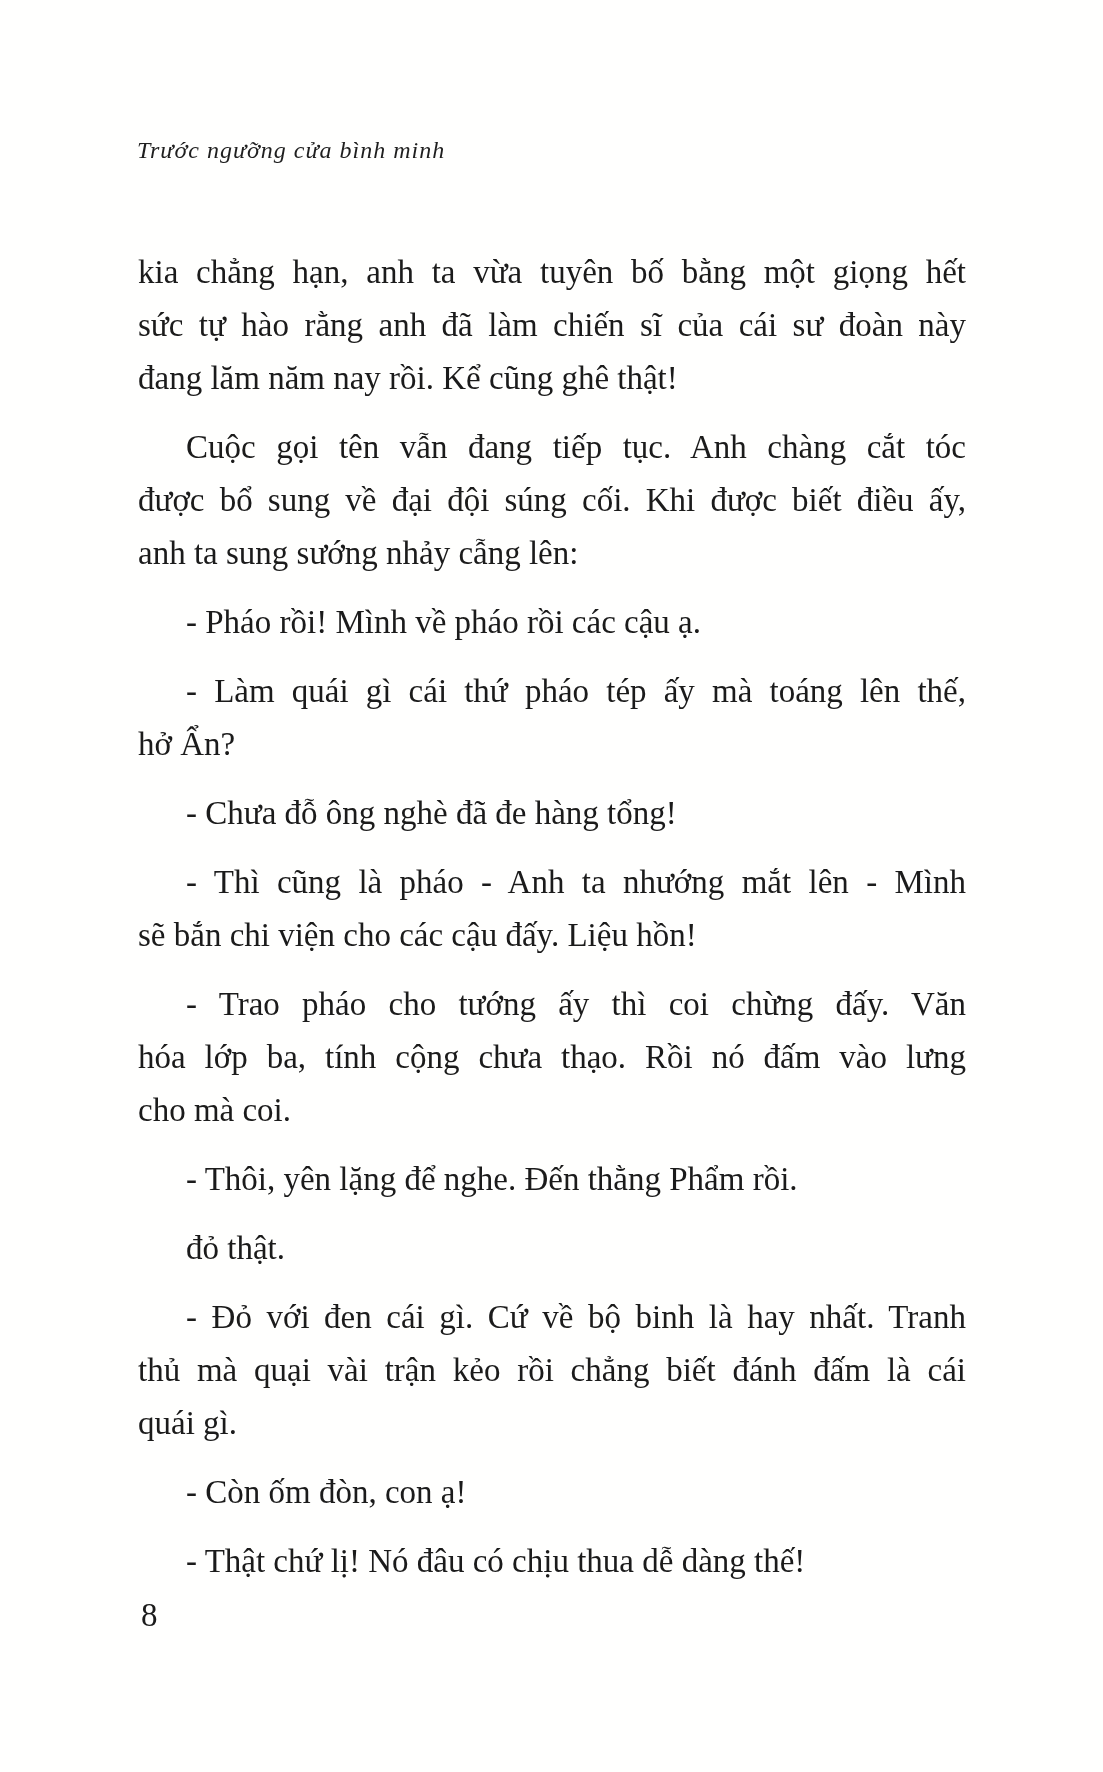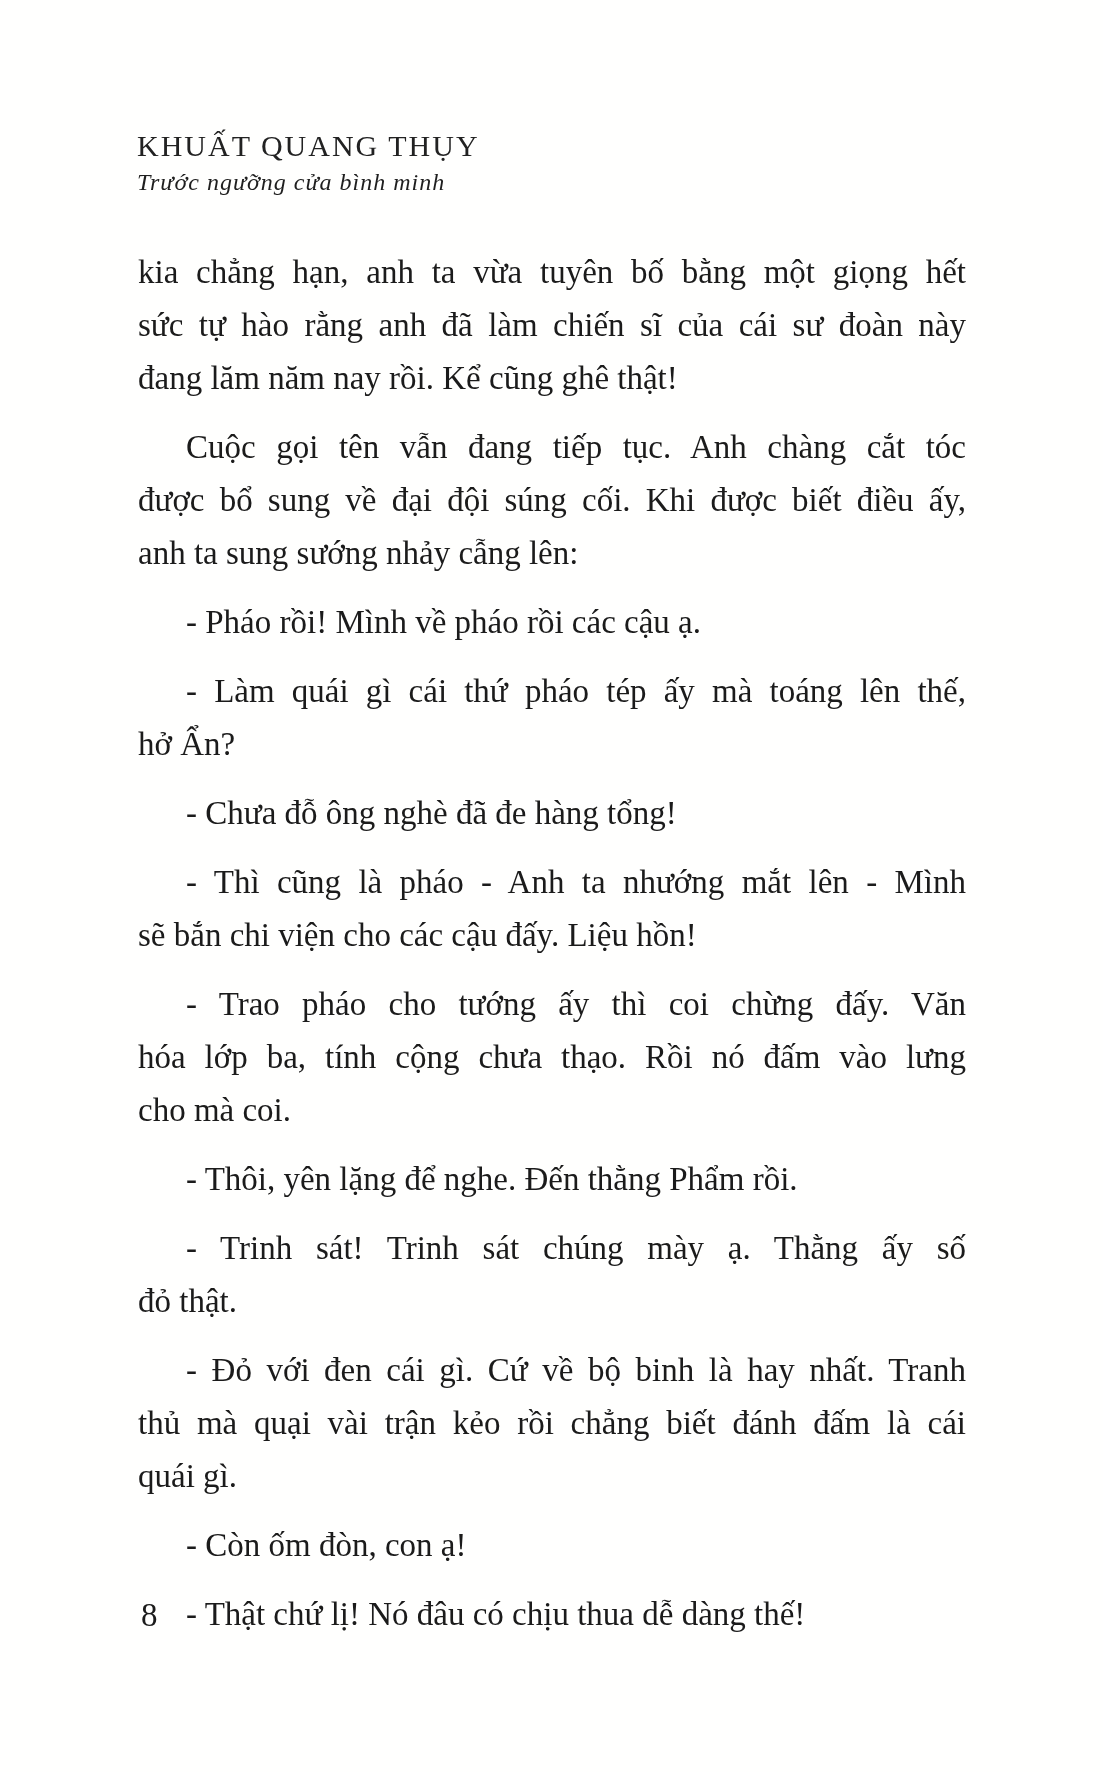--- a/index.html
+++ b/index.html
@@ -63,21 +63,20 @@
     top: 1597px;
     font-size: 33px;
     color: #1b1b1b;
   }
 </style>
 </head>
 <body>
 
 <div class="page">
   <div class="header">
-    <div class="author">KHUẤT QUANG THỤY</div>
     <div class="book-title">Trước ngưỡng cửa bình minh</div>
   </div>
 
   <div class="text-block">
       <div class="paragraph">
         <div class="line">kia chẳng hạn, anh ta vừa tuyên bố bằng một giọng hết</div>
         <div class="line">sức tự hào rằng anh đã làm chiến sĩ của cái sư đoàn này</div>
         <div class="line last">đang lăm năm nay rồi. Kể cũng ghê thật!</div>
       </div>
       <div class="paragraph indent">
@@ -101,21 +100,20 @@
       </div>
       <div class="paragraph indent">
         <div class="line">- Trao pháo cho tướng ấy thì coi chừng đấy. Văn</div>
         <div class="line">hóa lớp ba, tính cộng chưa thạo. Rồi nó đấm vào lưng</div>
         <div class="line last">cho mà coi.</div>
       </div>
       <div class="paragraph indent">
         <div class="line last">- Thôi, yên lặng để nghe. Đến thằng Phẩm rồi.</div>
       </div>
       <div class="paragraph indent">
-        <div class="line">- Trinh sát! Trinh sát chúng mày ạ. Thằng ấy số</div>
         <div class="line last">đỏ thật.</div>
       </div>
       <div class="paragraph indent">
         <div class="line">- Đỏ với đen cái gì. Cứ về bộ binh là hay nhất. Tranh</div>
         <div class="line">thủ mà quại vài trận kẻo rồi chẳng biết đánh đấm là cái</div>
         <div class="line last">quái gì.</div>
       </div>
       <div class="paragraph indent">
         <div class="line last">- Còn ốm đòn, con ạ!</div>
       </div>

